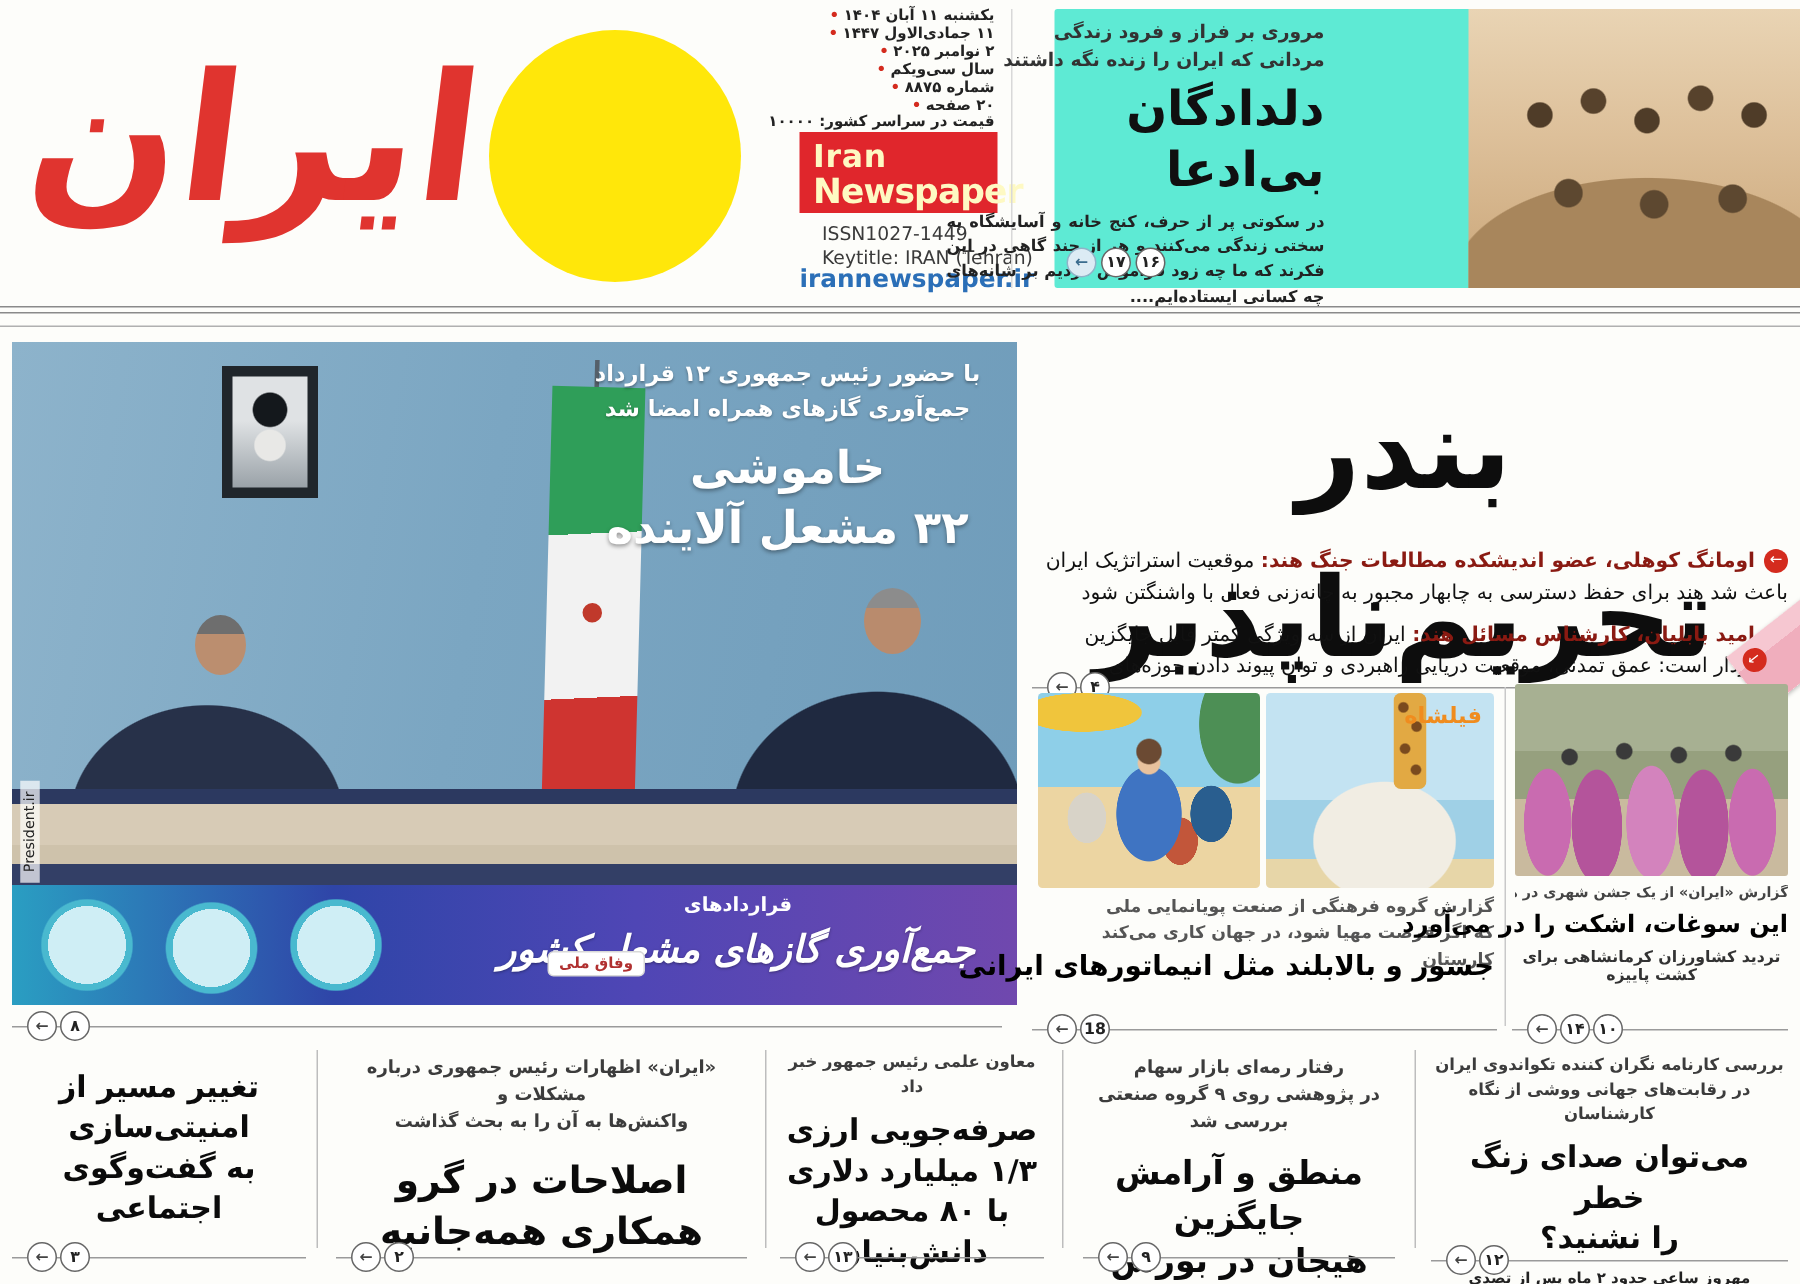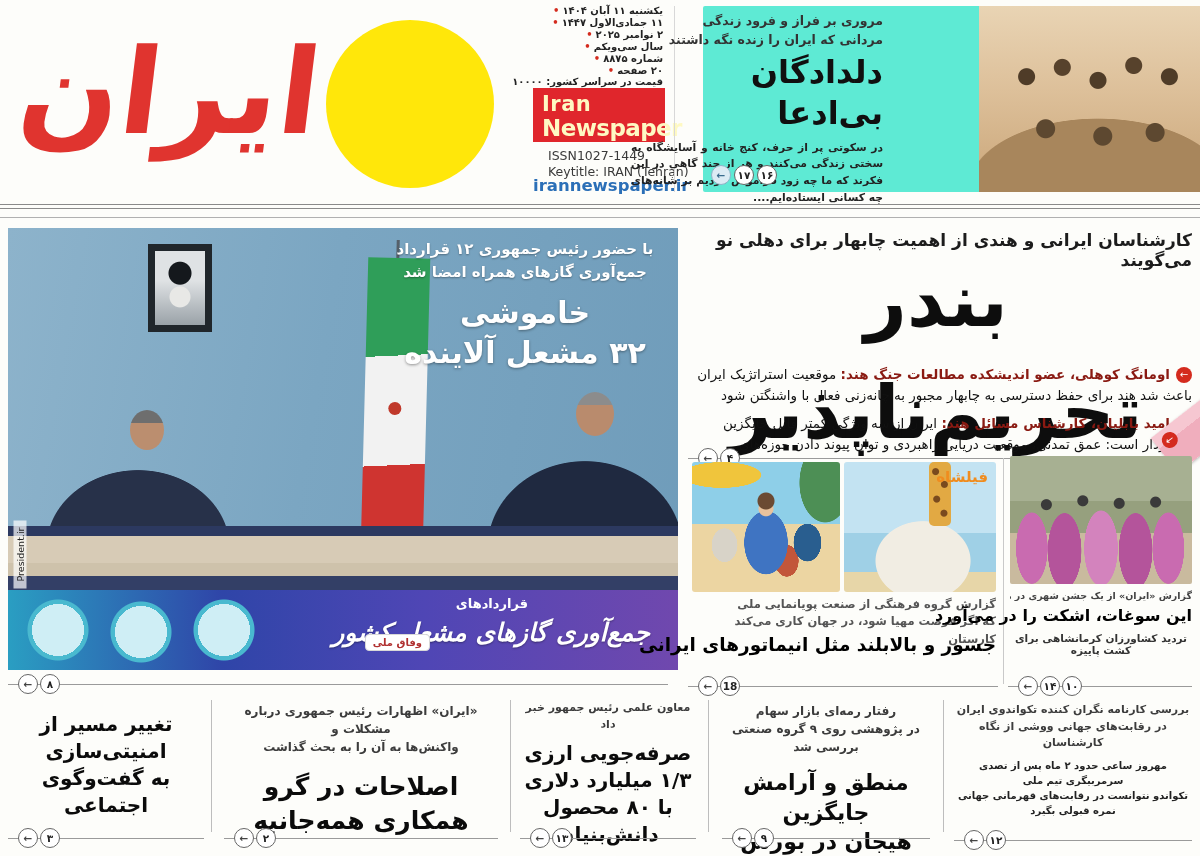--- a/index.html
+++ b/index.html
@@ -244,21 +244,20 @@
     <div class="credit">President.ir</div>
   </div>
   <div class="pref" style="left:8px;top:674px;width:660px;">
     <div class="line"></div>
     <div class="circles">
       <span class="pc arrow"></span>
       <span class="pc">۸</span>
     </div>
   </div>
 
-  <div class="abs lead-over rtl">کارشناسان ایرانی و هندی از اهمیت چابهار برای دهلی نو می‌گویند</div>
   <div class="abs lead-head rtl">بندر تحریم‌ناپذیر</div>
   <div class="abs lead-bullets rtl">
     <div class="bullet">
       <span class="bicon">←</span><b class="speaker">اومانگ کوهلی، عضو اندیشکده مطالعات جنگ هند:</b>
       <span>موقعیت استراتژیک ایران باعث شد هند برای حفظ دسترسی به چابهار مجبور به چانه‌زنی فعال با واشنگتن شود</span>
     </div>
     <div class="bullet">
       <span class="bicon">←</span><b class="speaker">امید بابلیان، کارشناس مسائل هند:</b>
       <span>ایران از سه ویژگی کمتر قابل جایگزین برخوردار است: عمق تمدنی، موقعیت دریایی راهبردی و توان پیوند دادن حوزه‌های ژئوپلتیک</span>
     </div>
@@ -358,20 +357,22 @@
     <div class="line"></div>
     <div class="circles">
       <span class="pc arrow"></span>
       <span class="pc">۹</span>
     </div>
   </div>
 
   <div class="abs bcol rtl" style="left:954px;top:702px;width:238px;">
     <div class="b-over pl" style="font-size:11px">بررسی کارنامه نگران کننده تکواندوی ایران
 در رقابت‌های جهانی ووشی از نگاه کارشناسان</div>
+    <div class="b-head pl" style="font-size:20px;margin-top:6px">می‌توان صدای زنگ خطر
+را نشنید؟</div>
     <div class="b-note pl" style="font-size:10px;margin-top:6px">مهروز ساعی حدود ۲ ماه پس از تصدی سرمربیگری تیم ملی
 تکواندو نتوانست در رقابت‌های قهرمانی جهانی نمره قبولی بگیرد</div>
   </div>
   <div class="pref" style="left:954px;top:830px;width:238px;">
     <div class="line"></div>
     <div class="circles">
       <span class="pc arrow"></span>
       <span class="pc">۱۲</span>
     </div>
   </div>

